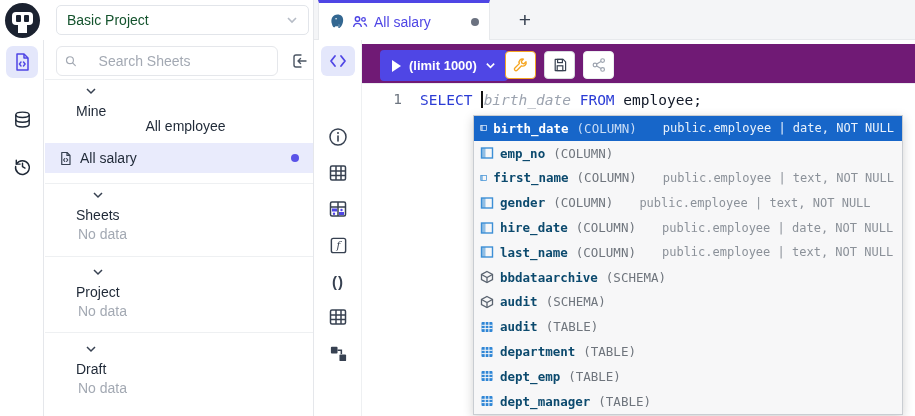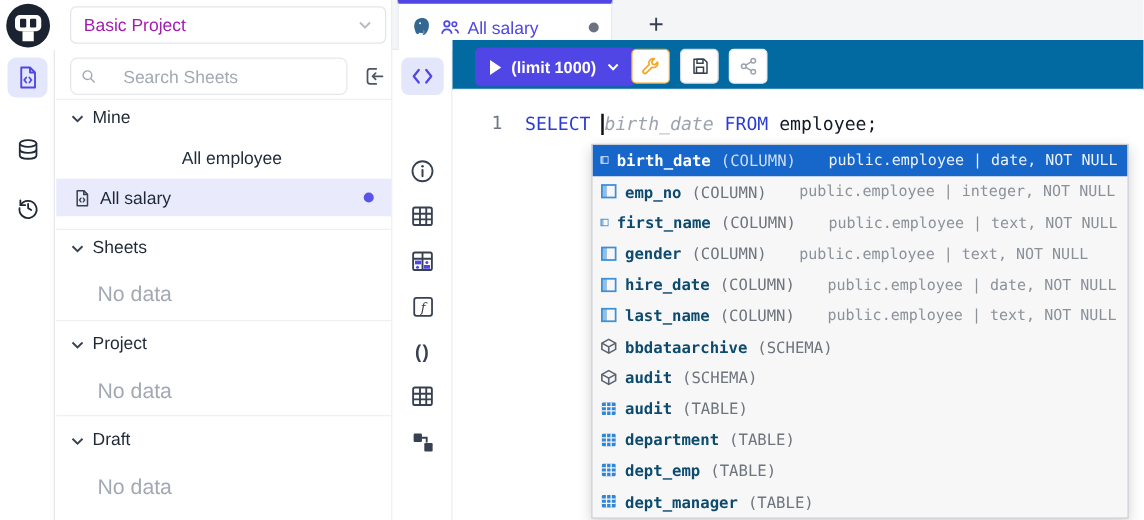--- a/index.html
+++ b/index.html
@@ -11,21 +11,21 @@
 
   
   .logo{left:5px;top:3px;width:35px;height:35px;border-radius:50%;background:#1b2230;}
   .logo .face{position:absolute;left:7px;top:9px;width:21px;height:13px;background:#fff;border-radius:4px;}
   .logo .eye{position:absolute;top:3px;width:5px;height:7px;background:#1b2230;border-radius:1px;}
   .logo .eye.l{left:4px}.logo .eye.r{left:12px}
   .logo .chin{position:absolute;left:13px;top:22px;width:9px;height:8px;background:#fff;}
   .project-select{left:56px;top:5px;width:253px;height:30px;border:1px solid #e2e5ea;border-radius:5px;
       display:flex;align-items:center;justify-content:space-between;padding:0 10px;box-sizing:border-box;
       background:#fff;cursor:pointer;}
-  .project-select span{font-size:14px;color:#a21caf;}
+  .project-select span{font-size:14px;color:#14532d;}
   .v-sep{left:313px;top:0;width:1px;height:416px;background:#e5e7eb;}
 
   
   .tabstrip{left:314px;top:0;width:601px;height:40px;background:#f4f5f7;border-bottom:1px solid #e7e9ec;box-sizing:border-box;}
   .tab{position:absolute;left:4px;top:0;width:172px;height:40px;background:#fff;border-top:3px solid #4f46e5;
        border-right:1px solid #e7e9ec;border-left:1px solid #e7e9ec;box-sizing:border-box;
        display:flex;align-items:center;gap:6px;padding:0 10px;cursor:pointer;}
   .tab-title{color:#4f46e5;font-size:14px;}
   .dirty-dot{margin-left:auto;width:8px;height:8px;border-radius:50%;background:#6b7280;}
   .newtab{position:absolute;left:196px;top:6px;width:30px;height:28px;display:flex;align-items:center;justify-content:center;
@@ -37,37 +37,37 @@
   .rail-btn.sel{background:#e4e7fb;}
 
   
   .panel{left:45px;top:40px;width:268px;height:376px;background:#fff;}
   .search-box{position:absolute;left:11px;top:6px;width:222px;height:30px;border:1px solid #e5e7eb;border-radius:6px;
       display:flex;align-items:center;gap:20px;padding:0 8px;box-sizing:border-box;background:#fff;}
   .search-box input{border:none;outline:none;font-size:14px;color:#374151;width:100%;font-family:"Liberation Sans",sans-serif;background:transparent;}
   .search-box input::placeholder{color:#a3a9b3;}
   .import-btn{position:absolute;left:243px;top:10px;width:22px;height:22px;display:flex;align-items:center;justify-content:center;cursor:pointer;}
   .p-div{position:absolute;left:0;width:268px;height:1px;background:#eef0f2;}
-  .sec-head{position:absolute;left:11px;display:flex;align-items:flex-end;gap:6px;font-size:14px;color:#1f2937;cursor:pointer;}
-  .no-data{position:absolute;left:33px;font-size:17px;color:#a3a9b3;}
+  .sec-head{position:absolute;left:31px;display:flex;align-items:center;gap:6px;font-size:14px;color:#1f2937;cursor:pointer;flex-direction:column;}
+  .no-data{position:absolute;left:33px;font-size:14px;color:#a3a9b3;}
   .sheet-row{position:absolute;left:0;width:268px;height:30px;display:flex;align-items:center;gap:7px;
       padding-left:13px;box-sizing:border-box;font-size:14px;color:#1f2937;cursor:pointer;}
   .sheet-row.sel{background:#e9ebfc;}
   .trail-dots{margin-left:auto;margin-right:14px;color:#6b7280;font-size:14px;letter-spacing:1px;}
   .trail-dot{margin-left:auto;margin-right:14px;width:8px;height:8px;border-radius:50%;background:#5a53e8;}
 
   
   .strip{left:314px;top:40px;width:48px;height:376px;background:#fff;border-right:1px solid #eef0f2;box-sizing:border-box;}
   .strip-btn{position:absolute;left:7px;width:34px;height:30px;border-radius:6px;display:flex;align-items:center;justify-content:center;cursor:pointer;}
   .strip-btn.sel{background:#e4e7fb;}
   .strip-ic{position:absolute;left:13px;width:22px;height:22px;display:flex;align-items:center;justify-content:center;cursor:pointer;color:#374151;}
   .paren-glyph{font-size:15px;color:#374151;font-weight:bold;letter-spacing:1px;}
 
   
-  .toolbar{left:362px;top:32px;width:553px;height:40px;background:#0369a1;border-bottom:1px solid #ebedf0;box-sizing:border-box;}
+  .toolbar{left:362px;top:44px;width:553px;height:40px;background:#701a75;border-bottom:1px solid #ebedf0;box-sizing:border-box;}
   .run-btn{position:absolute;left:18px;top:6px;height:31px;padding:0 12px;background:#4f46e5;border-radius:4px;
       display:flex;align-items:center;gap:8px;color:#fff;cursor:pointer;}
   .run-label{font-size:13px;font-weight:bold;}
   .play{width:0;height:0;border-left:9px solid #fff;border-top:6px solid transparent;border-bottom:6px solid transparent;}
   .tb-btn{position:absolute;top:7px;width:31px;height:28px;border-radius:4px;display:flex;align-items:center;justify-content:center;
       box-sizing:border-box;background:#fff;cursor:pointer;}
   .tb-wrench{left:143px;border:1px solid #f5a623;}
   .tb-save{left:182px;border:1px solid #d6d9de;}
   .tb-share{left:221px;border:1px solid #eceef1;}
 
@@ -340,21 +340,20 @@
       <span class="kd">(COLUMN)</span>
       <span class="dt">public.employee | date, NOT NULL</span>
     </div>
     <div class="ac-row">
       <svg class="ic-col" width="14" height="14" viewBox="0 0 14 14">
           <rect x="1.5" y="2" width="11" height="10" fill="none" stroke="currentColor" stroke-width="1.4"></rect>
           <rect x="1.5" y="2" width="4" height="10" fill="currentColor" opacity="0.55"></rect>
         </svg>
       <span class="nm">emp_no</span>
       <span class="kd">(COLUMN)</span>
-      <span class="dt">public.employee | integer, NOT NULL</span>
     </div>
     <div class="ac-row">
       <svg class="ic-col" width="14" height="14" viewBox="0 0 14 14">
           <rect x="1.5" y="2" width="11" height="10" fill="none" stroke="currentColor" stroke-width="1.4"></rect>
           <rect x="1.5" y="2" width="4" height="10" fill="currentColor" opacity="0.55"></rect>
         </svg>
       <span class="nm">first_name</span>
       <span class="kd">(COLUMN)</span>
       <span class="dt">public.employee | text, NOT NULL</span>
     </div>

